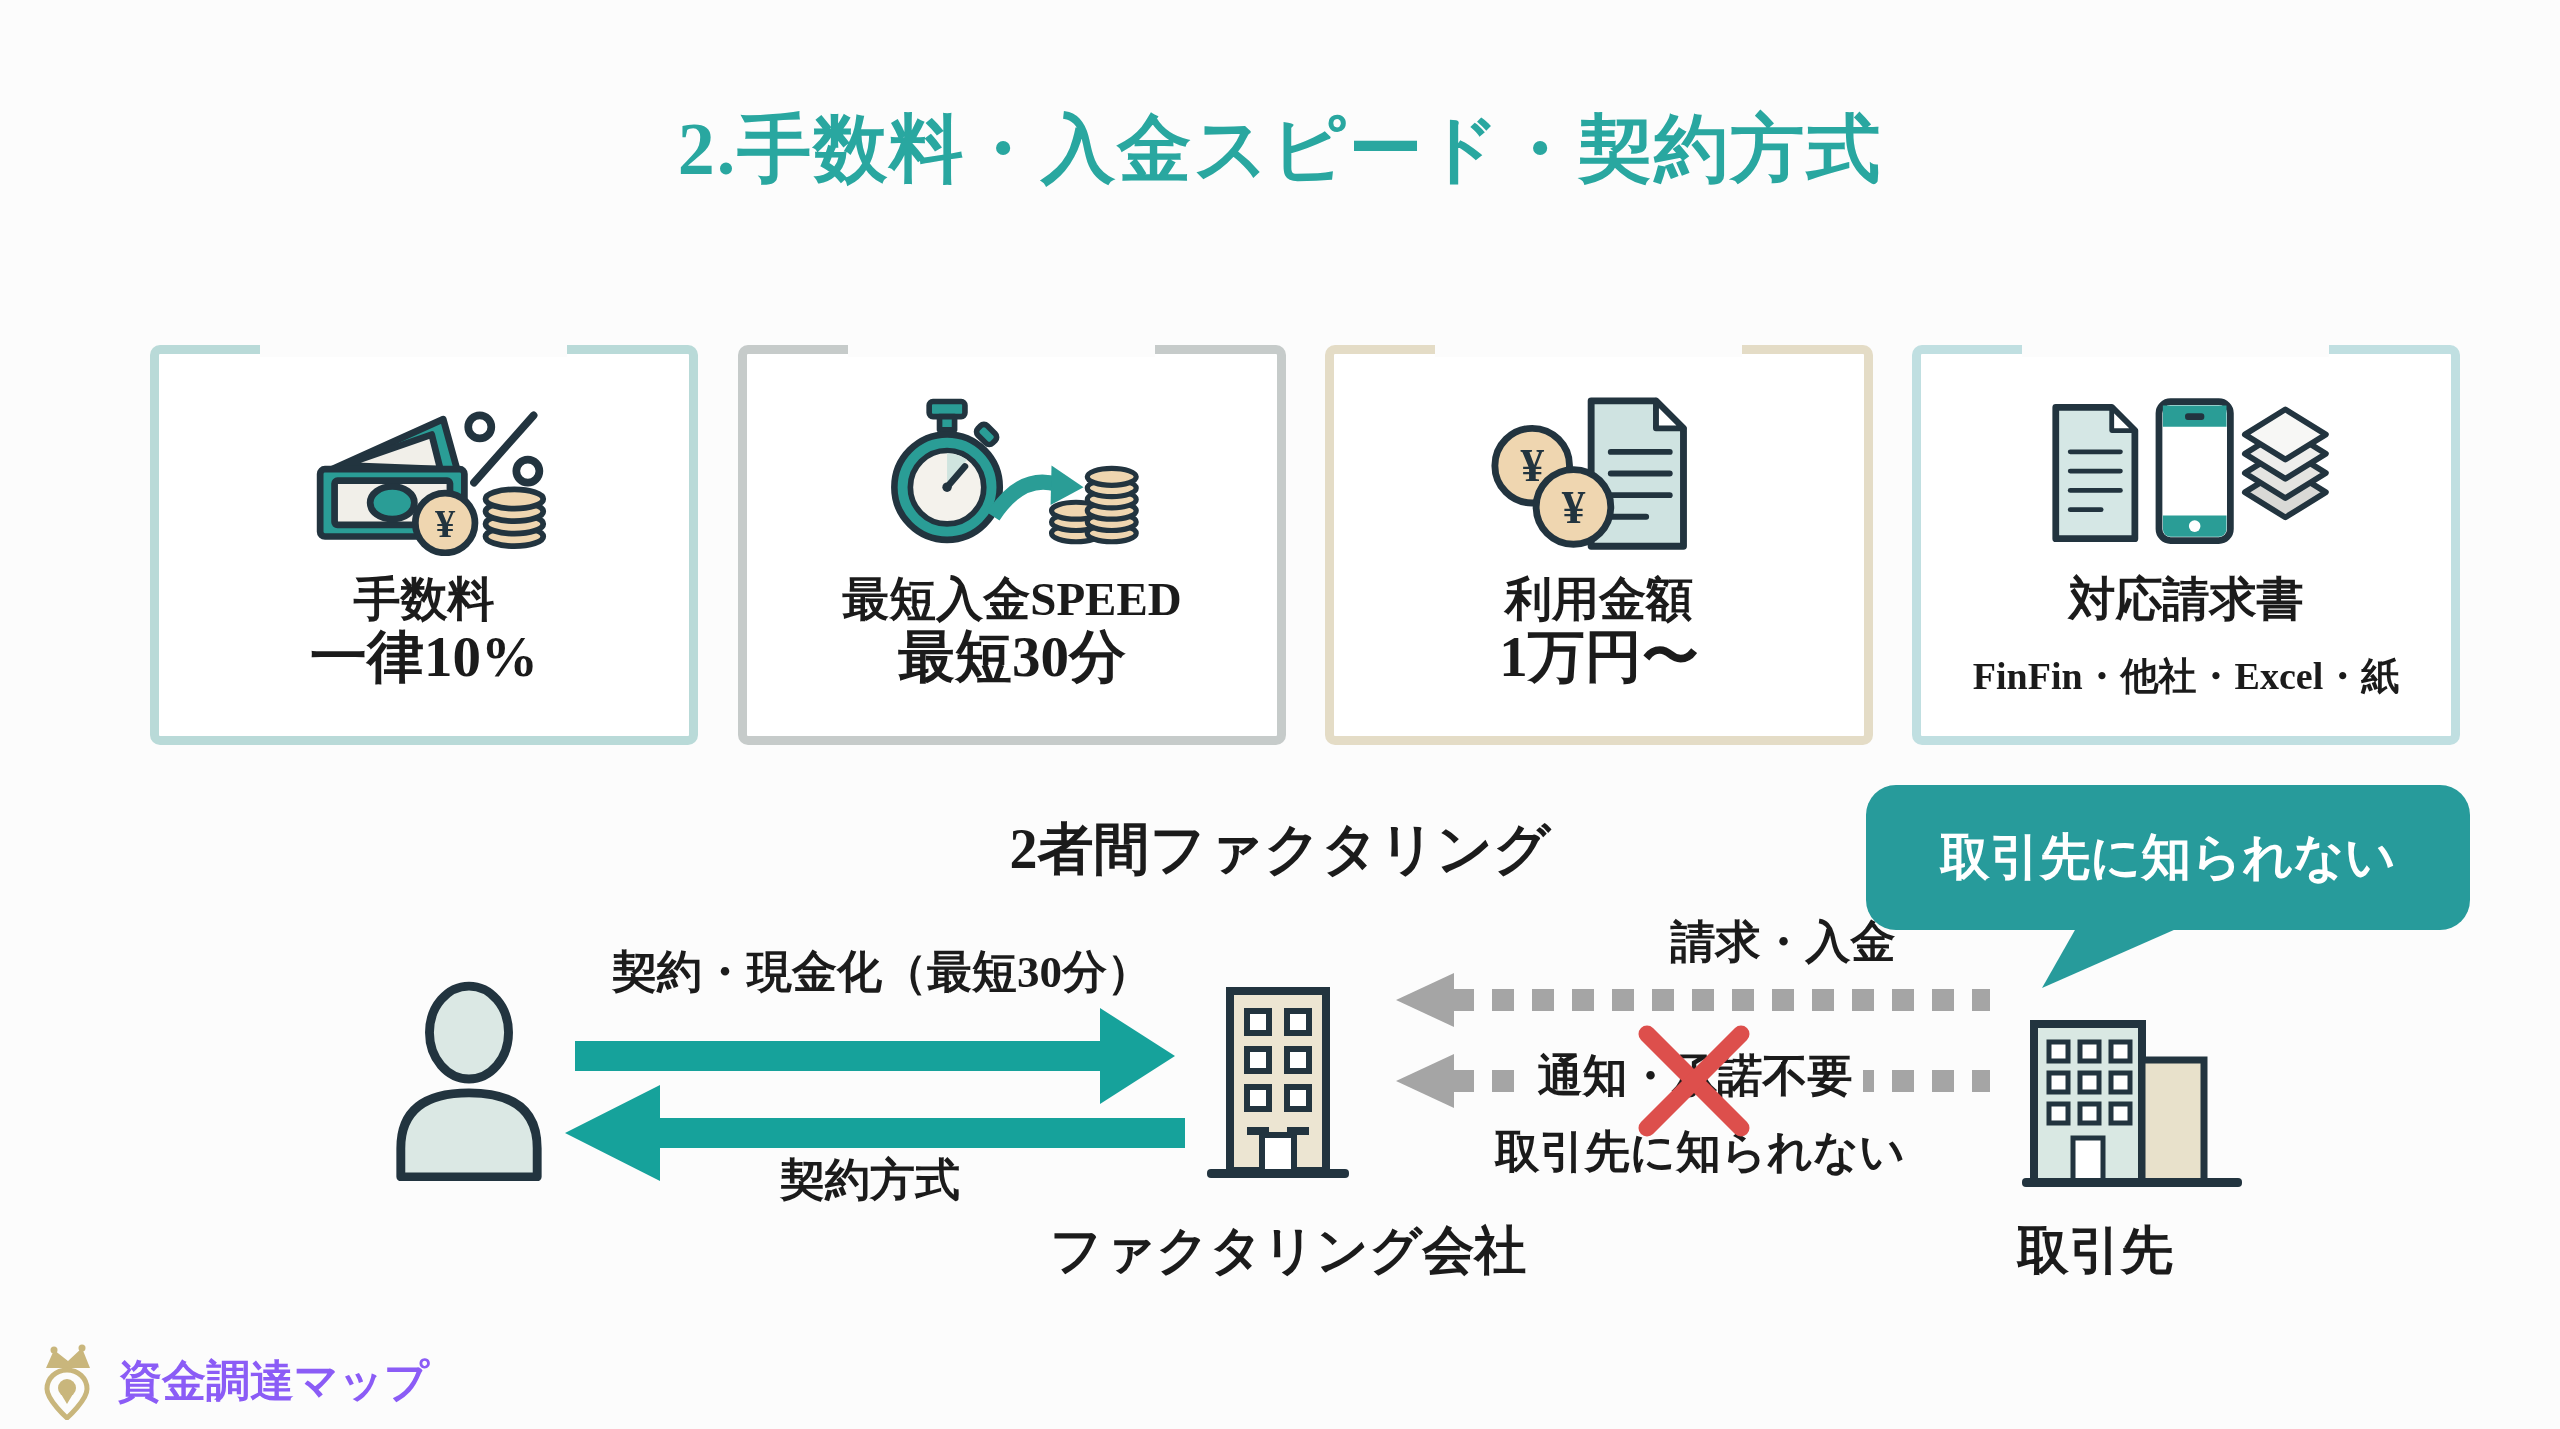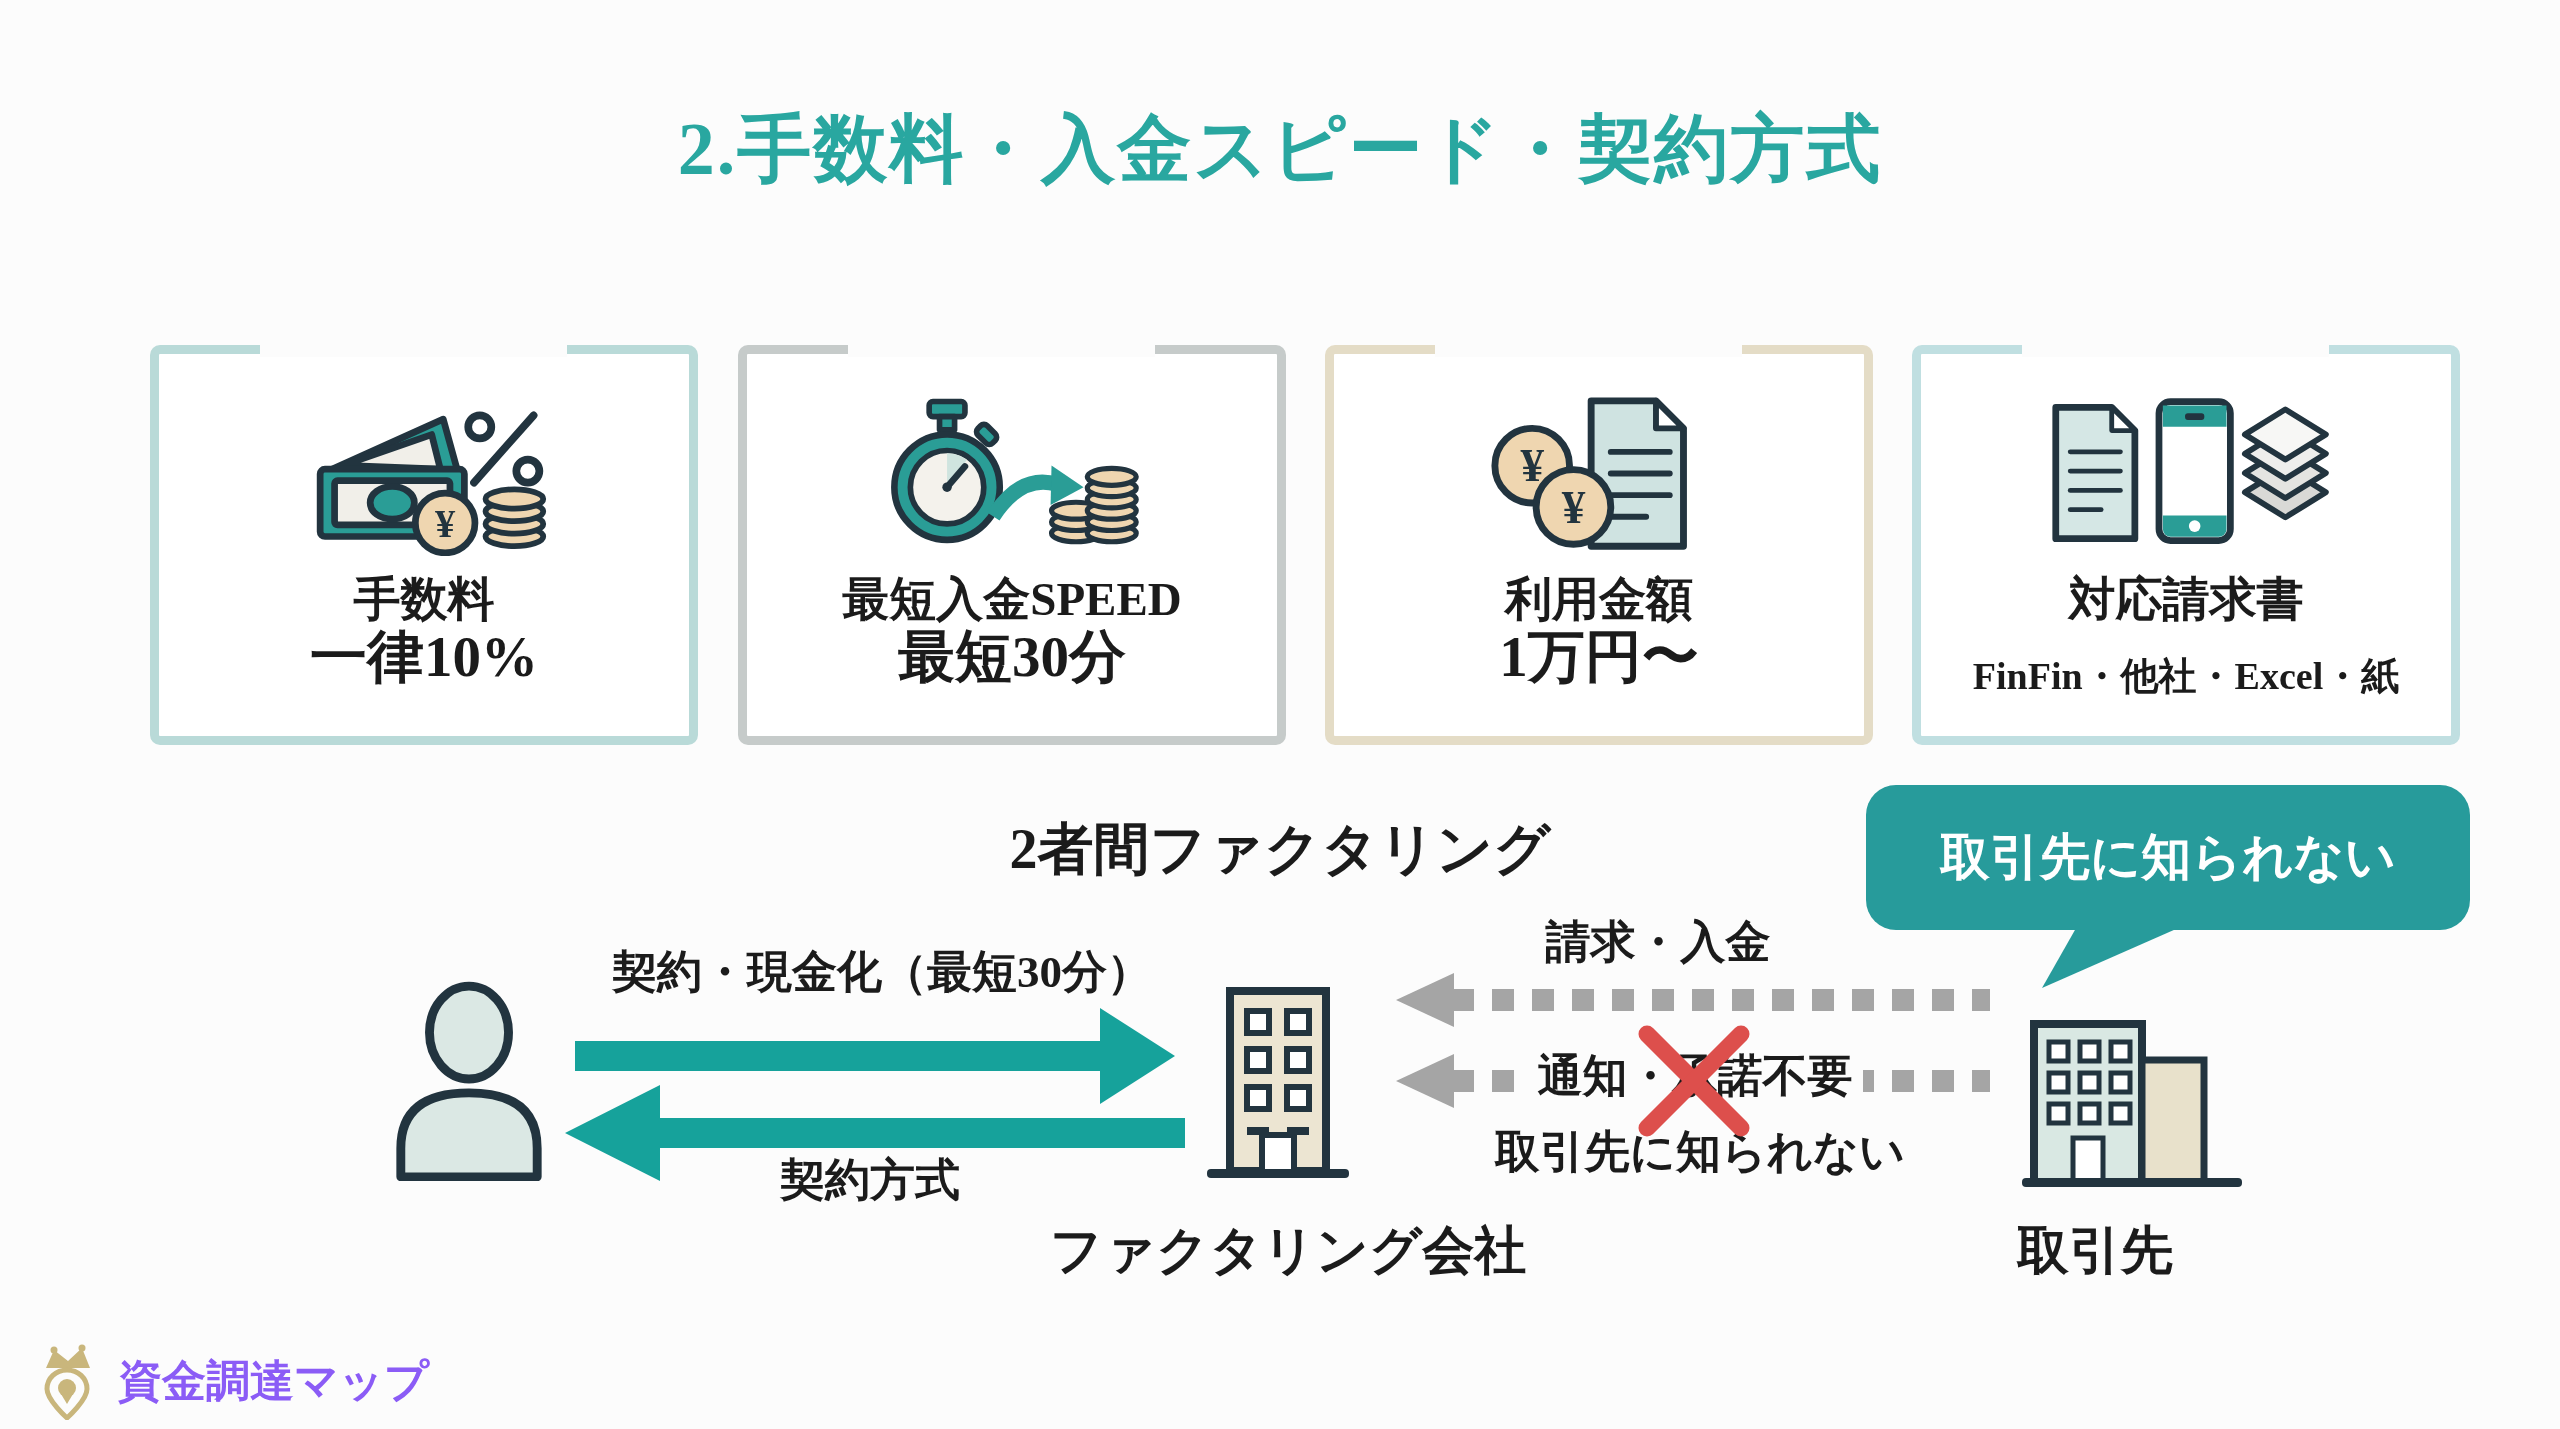--- a/index.html
+++ b/index.html
@@ -203,21 +203,21 @@
           <rect x="84" y="104" width="22" height="22"></rect>
       </g>
       <rect x="44" y="144" width="22" height="8" fill="#22343f"></rect>
       <rect x="84" y="144" width="22" height="8" fill="#22343f"></rect>
       <rect x="59" y="152" width="32" height="38" fill="#ffffff" stroke="#22343f" stroke-width="6"></rect>
       <rect x="4" y="186" width="142" height="9" rx="4" fill="#22343f"></rect>
     </svg>
   </div>
   <div class="abs actor-label" style="left:1028px;width:520px;top:1216px;">ファクタリング会社</div>
 
-  <div class="abs flow-label" style="left:1408px;width:500px;top:918px;">請求・入金</div>
+  <div class="abs flow-label" style="left:1533px;width:500px;top:918px;">請求・入金</div>
   <div class="abs dot-head" style="left:1396px;top:973px;"></div>
   <div class="abs dots" style="left:1452px;top:989px;width:538px;"></div>
 
   <div class="abs dot-head" style="left:1396px;top:1054px;"></div>
   <div class="abs dots" style="left:1452px;top:1070px;width:538px;"></div>
   <div class="abs flow-label notice-wrap">
     <span>通知・承諾不要</span>
   </div>
   <svg class="abs redx" style="left:1635px;top:1022px;" viewBox="0 0 118 118" width="118" height="118">
     <line x1="12" y1="12" x2="106" y2="106" stroke="#dd4f4c" stroke-width="17" stroke-linecap="round"></line>

